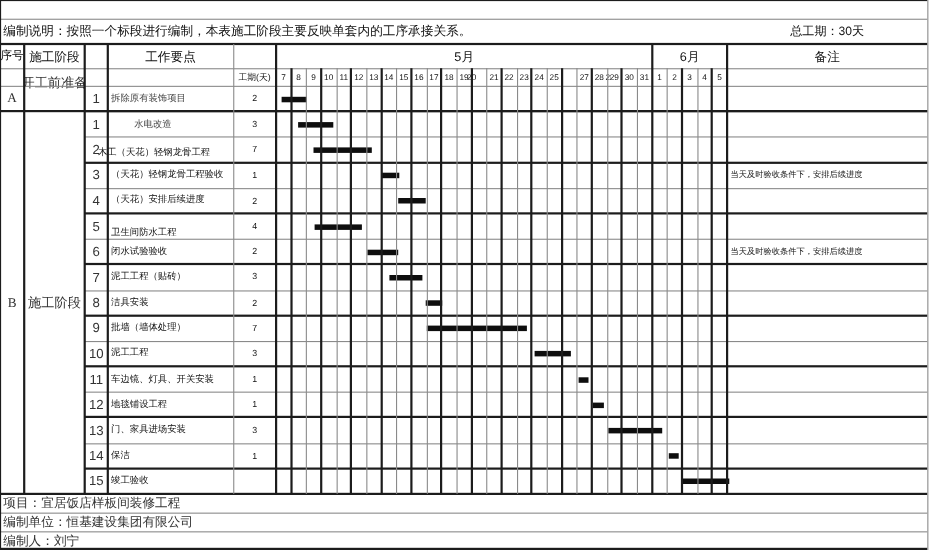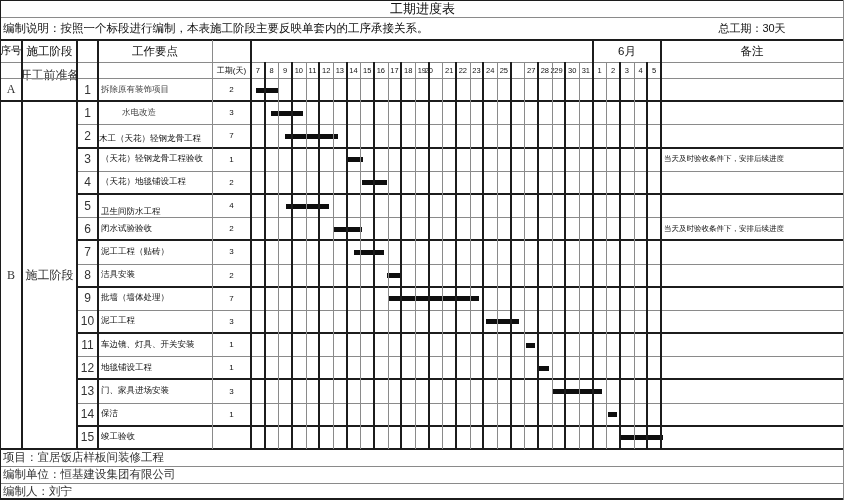--- a/index.html
+++ b/index.html
@@ -21,28 +21,28 @@
   .task{font-size:8.5px;}
   .dur{font-size:8px;}
   .remark{font-size:7.5px;}
   .stage{font-size:12px;color:#333;}
   .footer{font-size:11.5px;color:#333;}
 </style>
 </head>
 <body>
 
 <div id="sheet">
-  <div class="cell title" style="left:0;top:0;width:845px;height:17px;">工期进度表</div>
   <div class="cell left sub" style="left:0;top:17px;width:660px;height:23px;text-align:right;">编制说明：按照一个标段进行编制，本表施工阶段主要反映单套内的工序承接关系。</div>
   <div class="cell sub" style="left:661px;top:17px;width:182px;height:23px;font-size:11px;">总工期：30天</div>
 
   <div class="cell hdr" style="left:0;top:40px;width:22px;height:22px;font-size:10.5px;">序号</div>
   <div class="cell hdr" style="left:22px;top:40px;width:55px;height:22px;">施工阶段</div>
   <div class="cell hdr" style="left:98px;top:40px;width:114px;height:22px;">工作要点</div>
   <div class="cell day" style="left:212px;top:62px;width:39px;height:16px;font-size:8px;">工期(天)</div>
+  <div class="cell hdr" style="left:251px;top:40px;width:342px;height:22px;">5月</div>
   <div class="cell hdr" style="left:593px;top:40px;width:68px;height:22px;">6月</div>
   <div class="cell hdr" style="left:661px;top:40px;width:182px;height:22px;">备注</div>
 
   <div id="dyn">
       <div class="cell day" style="left: 251px; top: 62px; width: 13.6667px; height: 16px;">7</div>
       <div class="cell day" style="left: 264.667px; top: 62px; width: 13.6667px; height: 16px;">8</div>
       <div class="cell day" style="left: 278.333px; top: 62px; width: 13.6667px; height: 16px;">9</div>
       <div class="cell day" style="left: 292px; top: 62px; width: 13.6667px; height: 16px;">10</div>
       <div class="cell day" style="left: 305.667px; top: 62px; width: 13.6667px; height: 16px;">11</div>
       <div class="cell day" style="left: 319.333px; top: 62px; width: 13.6667px; height: 16px;">12</div>
@@ -80,33 +80,33 @@
       <div class="cell dur" style="left: 212px; top: 78px; width: 39px; height: 23.1875px;">2</div>
       <div class="cell left remark" style="left: 661px; top: 78px; width: 182px; height: 23.1875px;"></div>
       <div class="bar" style="left: 255.783px; top: 87.5938px; width: 23.2333px; background: rgb(14, 14, 14);"></div>
       <div class="cell num" style="left: 77px; top: 101.188px; width: 21px; height: 23.1875px;">1</div>
       <div class="cell left task serif" style="left: 98px; top: 101.188px; width: 114px; height: 23.1875px; color: rgb(68, 68, 68); padding-left: 24px;">水电改造</div>
       <div class="cell dur" style="left: 212px; top: 101.188px; width: 39px; height: 23.1875px;">3</div>
       <div class="cell left remark" style="left: 661px; top: 101.188px; width: 182px; height: 23.1875px;"></div>
       <div class="bar" style="left: 270.68px; top: 110.781px; width: 31.98px; background: rgb(14, 14, 14);"></div>
       <div class="hline dark" style="left: 77px; top: 100.188px; width: 766px;"></div>
       <div class="cell num" style="left: 77px; top: 124.375px; width: 21px; height: 23.1875px;">2</div>
-      <div class="cell left task" style="left: 96px; top: 124.375px; width: 114px; height: 29px; color: rgb(17, 17, 17);">木工（天花）轻钢龙骨工程</div>
+      <div class="cell left task" style="left: 86px; top: 124.375px; width: 114px; height: 29px; color: rgb(17, 17, 17);">木工（天花）轻钢龙骨工程</div>
       <div class="cell dur" style="left: 212px; top: 124.375px; width: 39px; height: 23.1875px;">7</div>
       <div class="cell left remark" style="left: 661px; top: 124.375px; width: 182px; height: 23.1875px;"></div>
       <div class="bar" style="left: 284.62px; top: 133.969px; width: 53.71px; background: rgb(14, 14, 14);"></div>
       <div class="hline" style="left: 77px; top: 124.375px; width: 766px;"></div>
       <div class="cell num" style="left: 77px; top: 147.562px; width: 21px; height: 23.1875px;">3</div>
       <div class="cell left task" style="left: 98px; top: 147.562px; width: 114px; height: 23.1875px; color: rgb(17, 17, 17);">（天花）轻钢龙骨工程验收</div>
       <div class="cell dur" style="left: 212px; top: 147.562px; width: 39px; height: 23.1875px;">1</div>
       <div class="cell left remark" style="left: 661px; top: 147.562px; width: 182px; height: 23.1875px;">当天及时验收条件下，安排后续进度</div>
       <div class="bar" style="left: 346.667px; top: 157.156px; width: 16.4px; background: rgb(14, 14, 14);"></div>
       <div class="hline dark" style="left: 77px; top: 146.562px; width: 766px;"></div>
       <div class="cell num" style="left: 77px; top: 170.75px; width: 21px; height: 23.1875px;">4</div>
-      <div class="cell left task" style="left: 98px; top: 170.75px; width: 114px; height: 23.1875px; color: rgb(17, 17, 17);">（天花）地毯铺设工程</div>
+      <div class="cell left task" style="left: 98px; top: 170.75px; width: 114px; height: 23.1875px; color: rgb(17, 17, 17);">（天花）安排后续进度</div>
       <div class="cell dur" style="left: 212px; top: 170.75px; width: 39px; height: 23.1875px;">2</div>
       <div class="cell left remark" style="left: 661px; top: 170.75px; width: 182px; height: 23.1875px;"></div>
       <div class="bar" style="left: 362.383px; top: 180.344px; width: 24.6px; background: rgb(14, 14, 14);"></div>
       <div class="hline" style="left: 77px; top: 170.75px; width: 766px;"></div>
       <div class="cell num" style="left: 77px; top: 193.938px; width: 21px; height: 23.1875px;">5</div>
       <div class="cell left task" style="left: 98px; top: 184px; width: 114px; height: 23.1875px; color: rgb(17, 17, 17); margin-top: 16px;">卫生间防水工程</div>
       <div class="cell dur" style="left: 212px; top: 193.938px; width: 39px; height: 23.1875px;">4</div>
       <div class="cell left remark" style="left: 661px; top: 193.938px; width: 182px; height: 23.1875px;"></div>
       <div class="bar" style="left: 285.713px; top: 203.531px; width: 43.1867px; background: rgb(14, 14, 14);"></div>
       <div class="hline dark" style="left: 77px; top: 192.938px; width: 766px;"></div>

